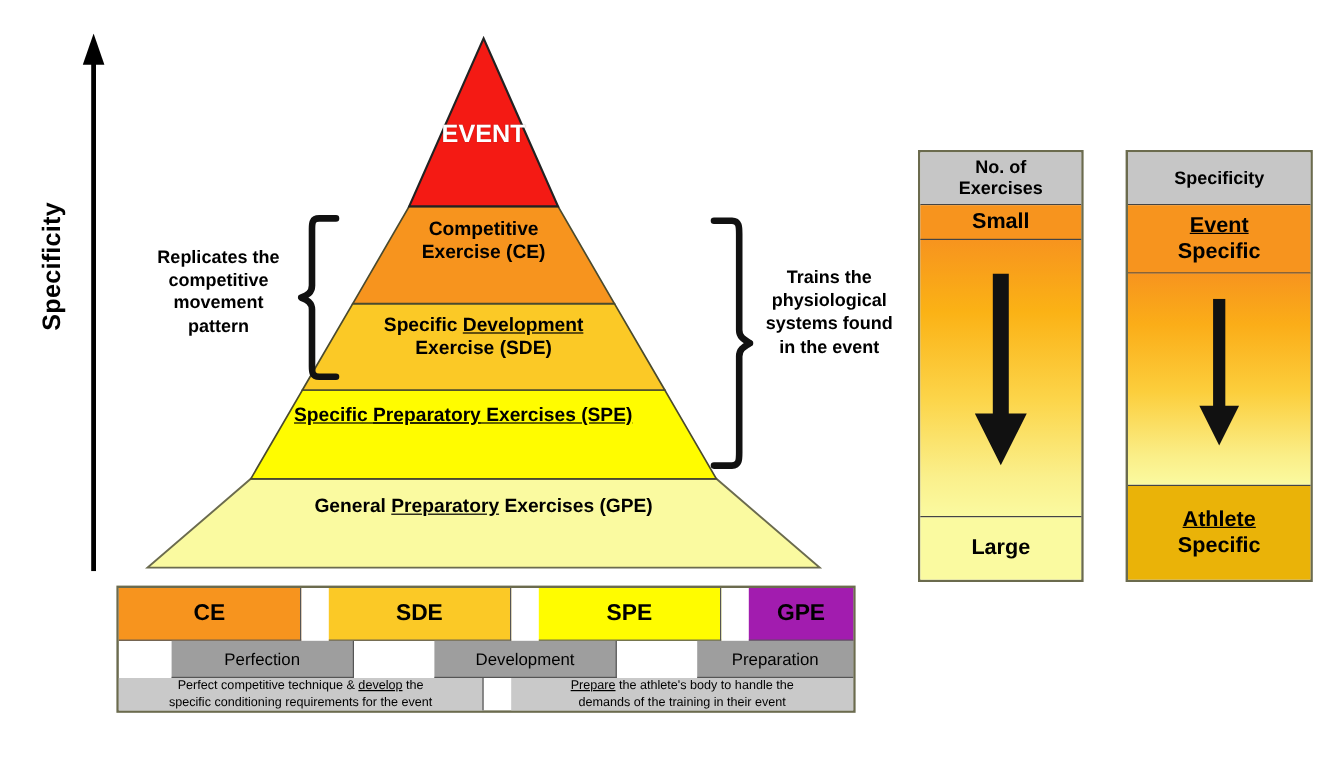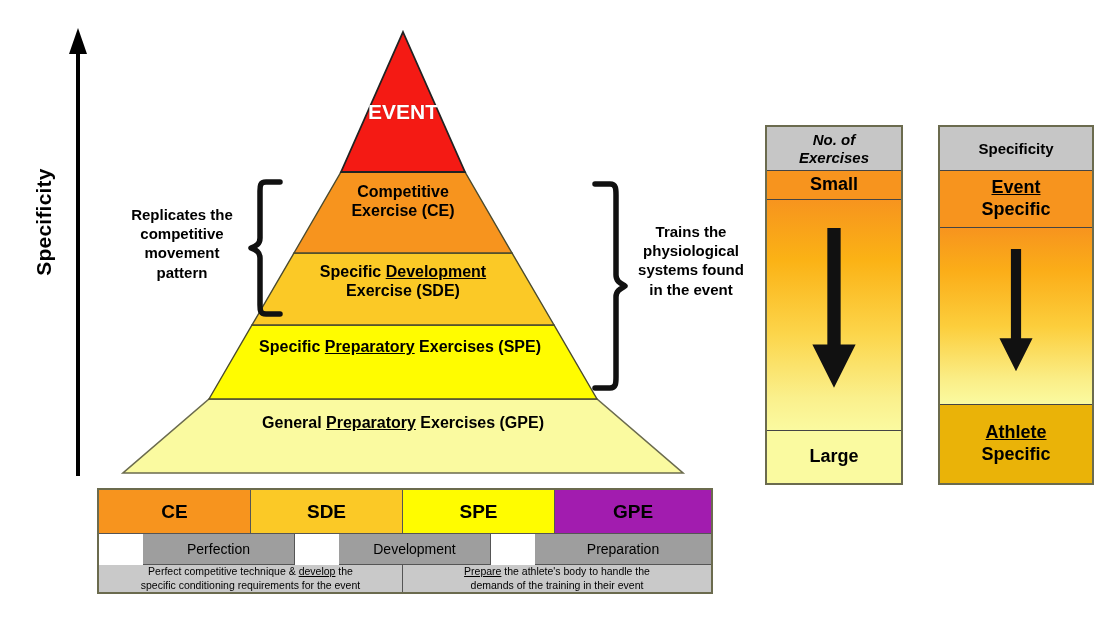--- a/index.html
+++ b/index.html
@@ -61,22 +61,23 @@
   }
   #label-ce {
     left: 283px; top: 183px; width: 240px;
     font-size: 16px;
   }
   #label-sde {
     left: 253px; top: 263px; width: 300px;
     font-size: 16px;
   }
   #label-spe {
-    left: 210px; top: 338px; width: 380px;
+    left: 196px; top: 338px; width: 380px;
     font-size: 16px;
+    text-decoration: underline;
   }
   #label-gpe {
     left: 193px; top: 414px; width: 420px;
     font-size: 16px;
   }
 
   
   .annot {
     position: absolute;
     font-size: 15px;
@@ -92,21 +93,21 @@
 
   
   #bottom-table {
     left: 97px; top: 488px;
     width: 616px; height: 106px;
     border: 2px solid #6b6b4e;
     box-sizing: border-box;
     display: flex;
     flex-direction: column;
   }
-  .trow { display: flex; width: 100%; }
+  .trow { display: flex; width: 100%; gap: 23px; }
   .trow.head { height: 44px; }
   .trow.mid  { height: 31px; }
   .trow.body { height: 27px; flex: 1; }
 
   .tcell {
     box-sizing: border-box;
     display: flex;
     align-items: center;
     justify-content: center;
     text-align: center;
@@ -272,21 +273,21 @@
         <div>
           <u>Prepare</u><span> the athlete's body to handle the</span><br>
           <span>demands of the training in their event</span>
         </div>
       </div>
     </div>
 
   </div>
 
   <div id="col-exercises" class="sidecol">
-    <div class="sc-head" style="height:44px;font-style:italic;">
+    <div class="sc-head" style="height:44px;">
       <div>
         <span>No. of</span><br>
         <span>Exercises</span>
       </div>
     </div>
     <div class="sc-top" style="height:29px; background:#F7941E;">Small</div>
     <div class="sc-grad" style="background:linear-gradient(to bottom,#F7941E 0%,#FBB215 26%,#FCD54A 58%,#FAF08C 86%,#FAFAA0 100%);">
       <svg class="down-arrow" viewBox="0 0 60 210">
         <polygon points="22,0 38,0 38,140 56,140 30,192 4,140 22,140" fill="#111"></polygon>
       </svg>

